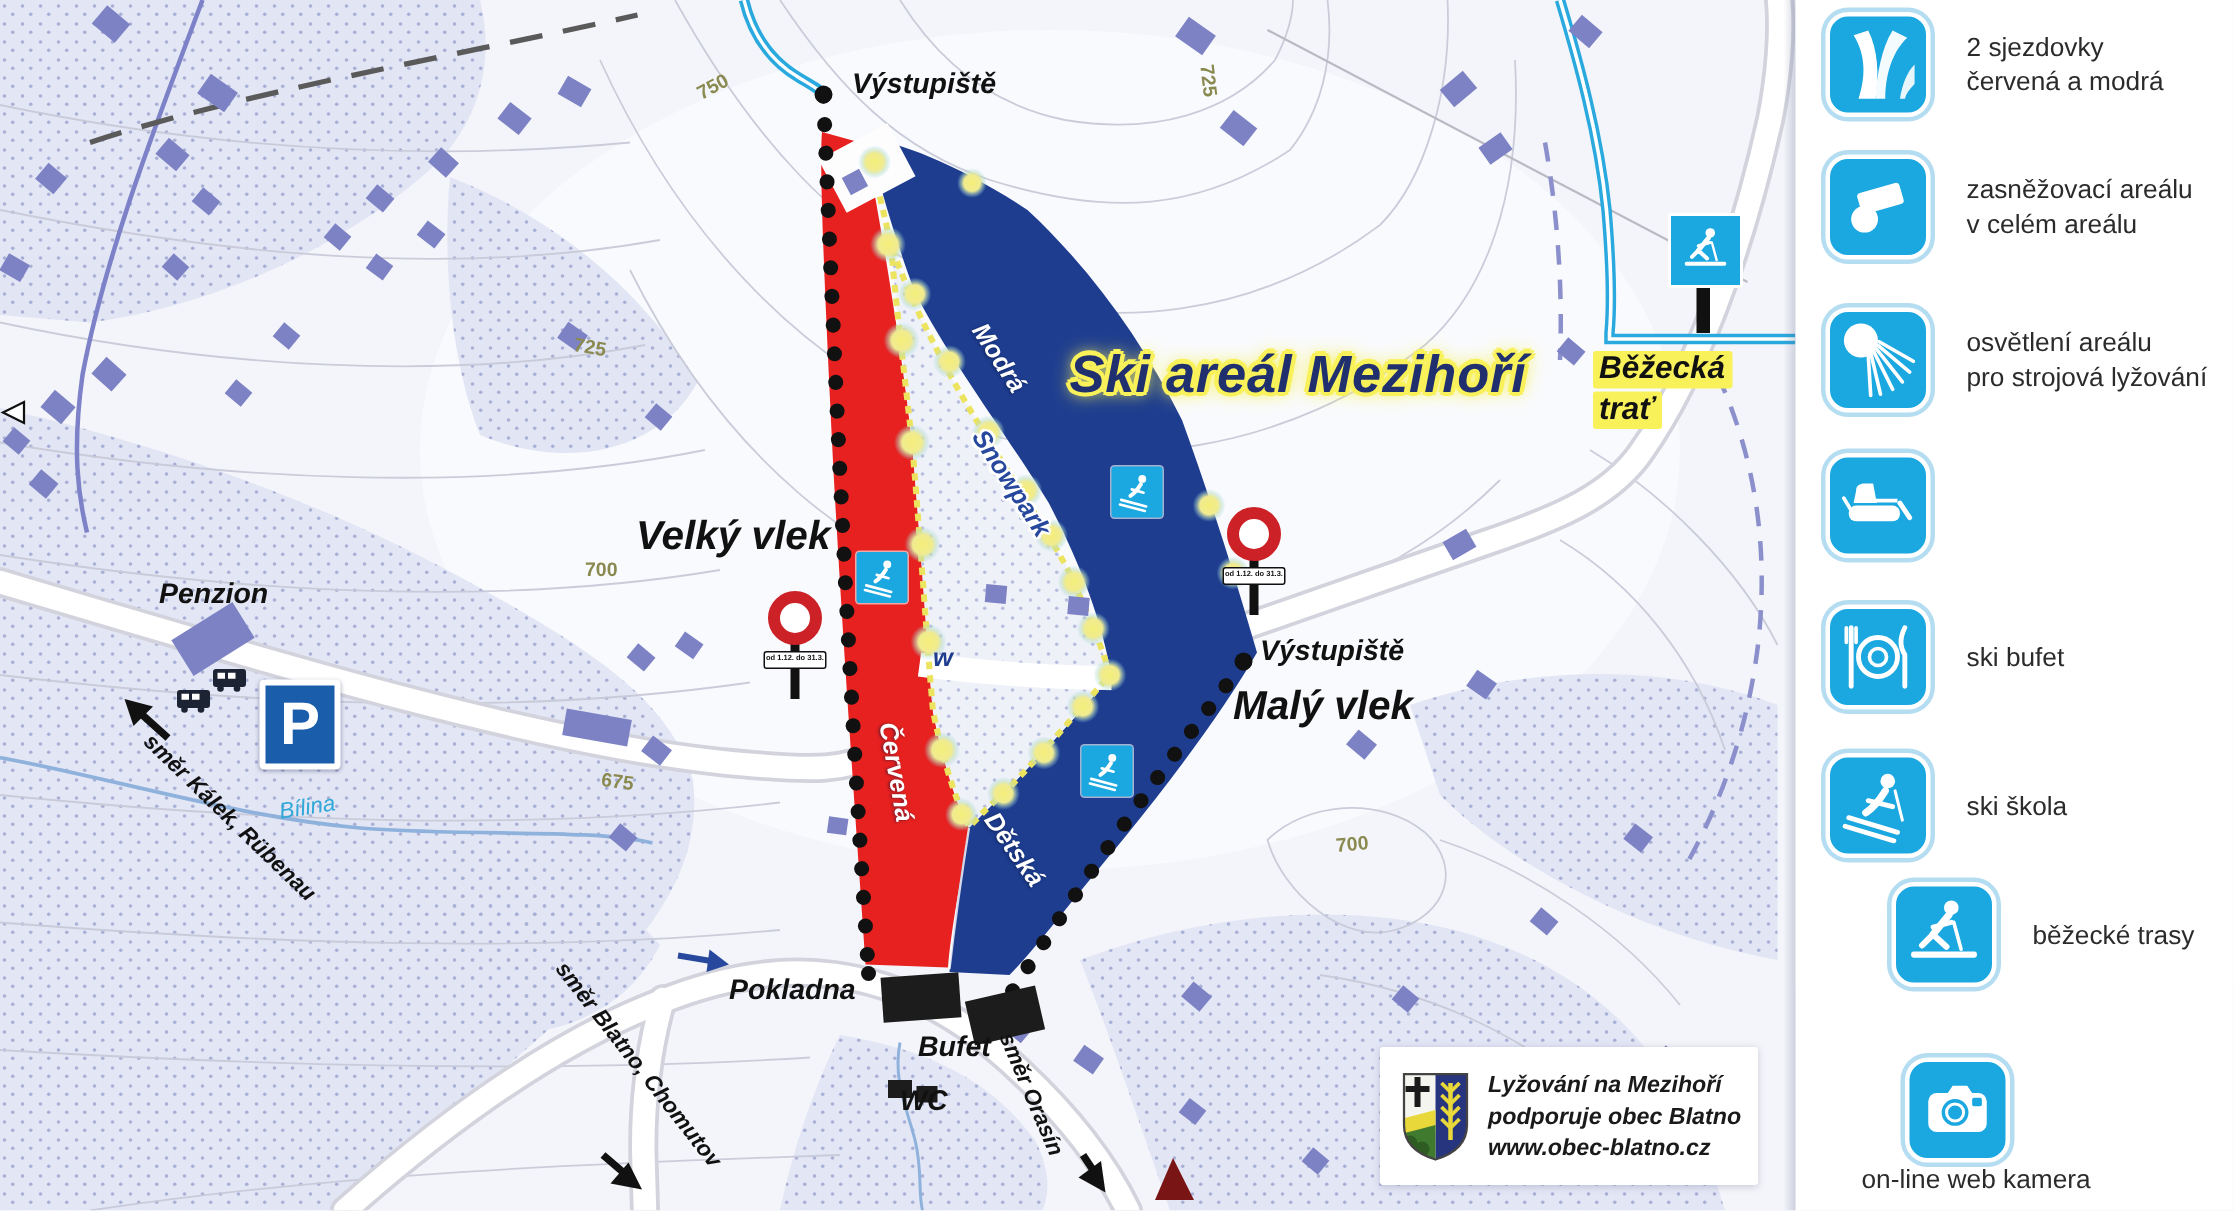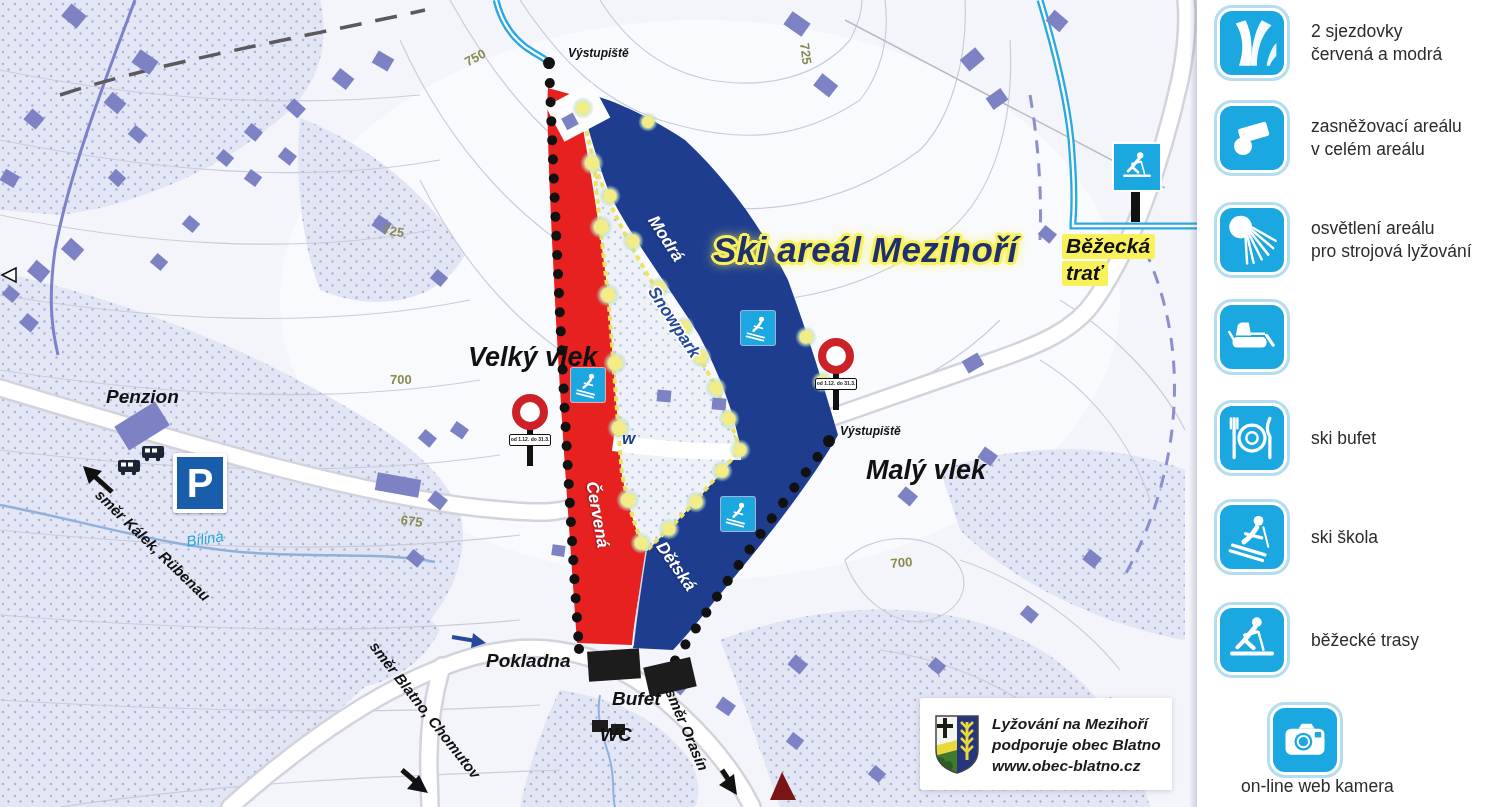--- a/index.html
+++ b/index.html
@@ -2,23 +2,23 @@
 <html><head>
 <meta charset="utf-8">
 <style>
   html,body{margin:0;padding:0;}
   body{width:1489px;height:807px;position:relative;overflow:hidden;
        font-family:"Liberation Sans",sans-serif;background:#fff;}
   #stage{position:absolute;inset:0;width:1489px;height:807px;}
   #map{position:absolute;left:0;top:0;width:1197px;height:807px;background:#f4f5fa;}
   #map svg.base{position:absolute;left:0;top:0;}
   .lbl{position:absolute;font-style:italic;font-weight:700;color:#111;white-space:nowrap;}
-  .lbl-sm{font-size:12px;}
+  .lbl-sm{font-size:19px;}
   .lbl-md{font-size:19px;}
-  .lbl-big{font-size:27px;margin-left:44px;}
+  .lbl-big{font-size:27px;}
   .lbl-dir{font-size:15px;}
   #title{position:absolute;left:713px;top:230px;font-size:35px;font-style:italic;font-weight:700;
          color:#20306f;letter-spacing:.5px;
          text-shadow:-2px -2px 0 #f8f15a,2px -2px 0 #f8f15a,-2px 2px 0 #f8f15a,2px 2px 0 #f8f15a,
          -3px 0 0 #f8f15a,3px 0 0 #f8f15a,0 -3px 0 #f8f15a,0 3px 0 #f8f15a,
          0 0 9px #f8f15a,0 0 14px #f8f15a;}
   .slope-lbl{position:absolute;font-style:italic;font-weight:700;color:#fff;font-size:17px;
              text-shadow:0 1px 2px rgba(10,20,60,.55);transform-origin:left top;}
   .snowpark-lbl{position:absolute;font-style:italic;font-weight:700;color:#27489c;font-size:17px;
              transform-origin:left top;
@@ -520,21 +520,21 @@
           <path d="M8,42 L48,54 M5,49 L45,61" stroke="#fff" stroke-width="4" stroke-linecap="round"></path>
           <path d="M46,20 L52,44" stroke="#fff" stroke-width="2.5" stroke-linecap="round"></path>
         </svg>
       </div>
       <div class="leg-txt">
         <div>ski škola</div>
           <div></div>
       </div>
     </div>
 
-    <div class="leg-item" style="top:605px;">
+    <div class="leg-item" style="top:588px;margin-left:44px;">
       <div class="leg-ico">
         <svg width="52" height="52" viewBox="0 0 64 64">
           <circle cx="38" cy="10" r="6" fill="#fff"></circle>
           <path d="M36,16 C31,22 27,27 23,32" stroke="#fff" stroke-width="6" fill="none" stroke-linecap="round"></path>
           <path d="M23,26 L38,22" stroke="#fff" stroke-width="4" stroke-linecap="round"></path>
           <path d="M23,32 L34,42 M23,32 L14,41" stroke="#fff" stroke-width="5" stroke-linecap="round"></path>
           <path d="M40,22 L46,44" stroke="#fff" stroke-width="3" stroke-linecap="round"></path>
           <rect x="5" y="46" width="54" height="5" rx="2" fill="#fff"></rect>
         </svg>
       </div>

